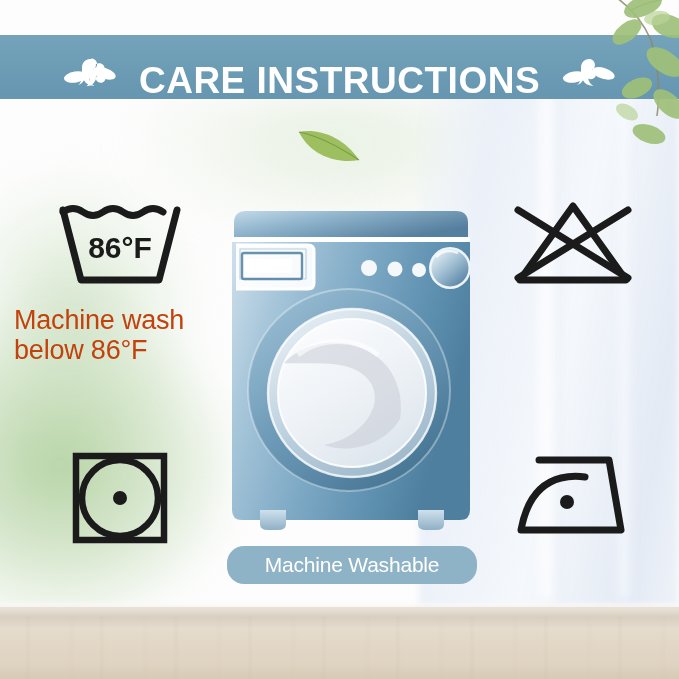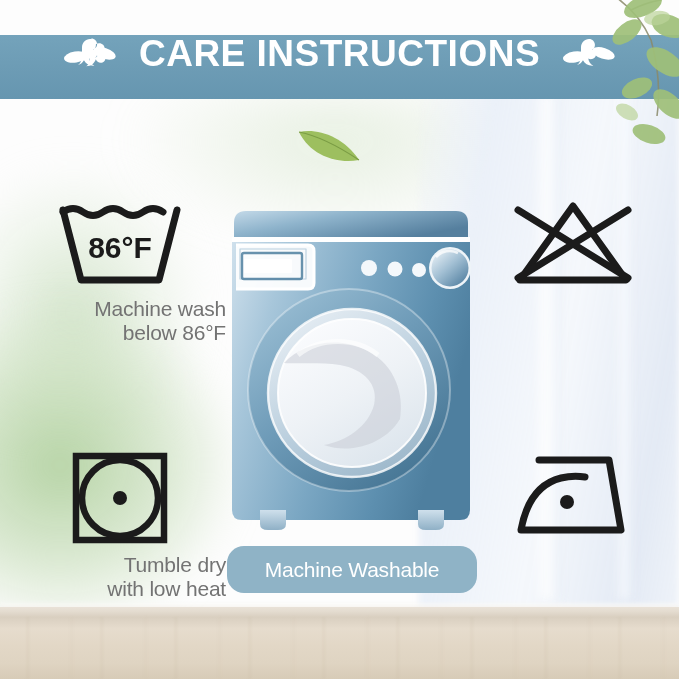--- a/index.html
+++ b/index.html
@@ -62,51 +62,51 @@
       rgba(190,175,152,0.0) 70px, rgba(197,182,158,0.3) 71px,
       rgba(190,175,152,0.0) 74px);
     filter:blur(1.2px);
   }
 
   
   #banner {
     position:absolute; left:0; top:35px; width:679px; height:64px;
     background:linear-gradient(180deg,#74a3bb 0%, #6d9cb5 50%, #6696b0 100%);
     z-index:3;
-    display:flex; align-items:flex-start; justify-content:center; gap:22px;
+    display:flex; align-items:flex-end; justify-content:center; gap:22px;
   }
   #banner .title {
     color:#ffffff; font-size:37px; font-weight:bold; letter-spacing:0.5px;
     white-space:nowrap; line-height:1;
   }
   .fleur { width:54px; height:44px; flex:0 0 auto; }
 
   
   .leafgroup { position:absolute; z-index:4; pointer-events:none; }
   .leaf-tr { right:-6px; top:-8px; width:120px; height:160px; }
   .leaf-single { left:295px; top:122px; width:70px; height:44px; z-index:5; }
 
   
   #washer { position:absolute; left:228px; top:205px; width:246px; height:335px; z-index:2; }
 
   
-  .quad { position:absolute; z-index:6; text-align:right; }
+  .quad { position:absolute; z-index:6; text-align:left; }
   .quad .sym { display:block; margin:0 auto; }
   .quad .cap {
-    font-size:21px; line-height:1.12; color:#737373; white-space:pre-line;
-    margin-top:5px; letter-spacing:-0.2px;
+    font-size:27px; line-height:1.12; color:#c2410c; white-space:pre-line;
+    margin-top:13px; letter-spacing:-0.2px;
   }
   #q-wash   { left:14px;  top:196px; width:212px; }
   #q-bleach { left:470px; top:196px; width:205px; }
   #q-dry    { left:14px;  top:448px; width:212px; }
   #q-iron   { left:470px; top:448px; width:205px; }
 
   
   #pill {
-    position:absolute; left:227px; top:546px; width:250px; height:47px;
+    position:absolute; left:227px; top:546px; width:250px; height:38px;
     background:#8fb3c6; border-radius:17px; z-index:7;
     display:flex; align-items:center; justify-content:center;
   }
   #pill span { color:#ffffff; font-size:21px; letter-spacing:-0.2px; }
 </style>
 </head>
 <body>
 
 <div id="bg">
   <div class="bg-green-top"></div>
@@ -267,22 +267,20 @@
     <path d="M120 14 L10 82" stroke="#1b1b1b" stroke-width="7" stroke-linecap="round"></path>
   </svg>
 </div>
 
 <div class="quad" id="q-dry">
   <svg class="sym" width="104" height="100" viewBox="0 0 104 100">
     <rect x="8" y="8" width="88" height="84" fill="none" stroke="#1b1b1b" stroke-width="6.5"></rect>
     <circle cx="52" cy="50" r="38" fill="none" stroke="#1b1b1b" stroke-width="6.5"></circle>
     <circle cx="52" cy="50" r="7" fill="#1b1b1b"></circle>
   </svg>
-  <div class="cap">Tumble dry
-with low heat</div>
 </div>
 
 <div class="quad" id="q-iron">
   <svg class="sym" width="128" height="92" viewBox="0 0 128 92">
     <path d="M30 12 H100 L112 82 H12 q8 -44 40 -52 q12 -3 24 -1" stroke="#1b1b1b" stroke-width="7" fill="none" stroke-linejoin="round" stroke-linecap="round"></path>
     <circle cx="58" cy="54" r="7" fill="#1b1b1b"></circle>
   </svg>
 </div>
 
 <div id="pill">

